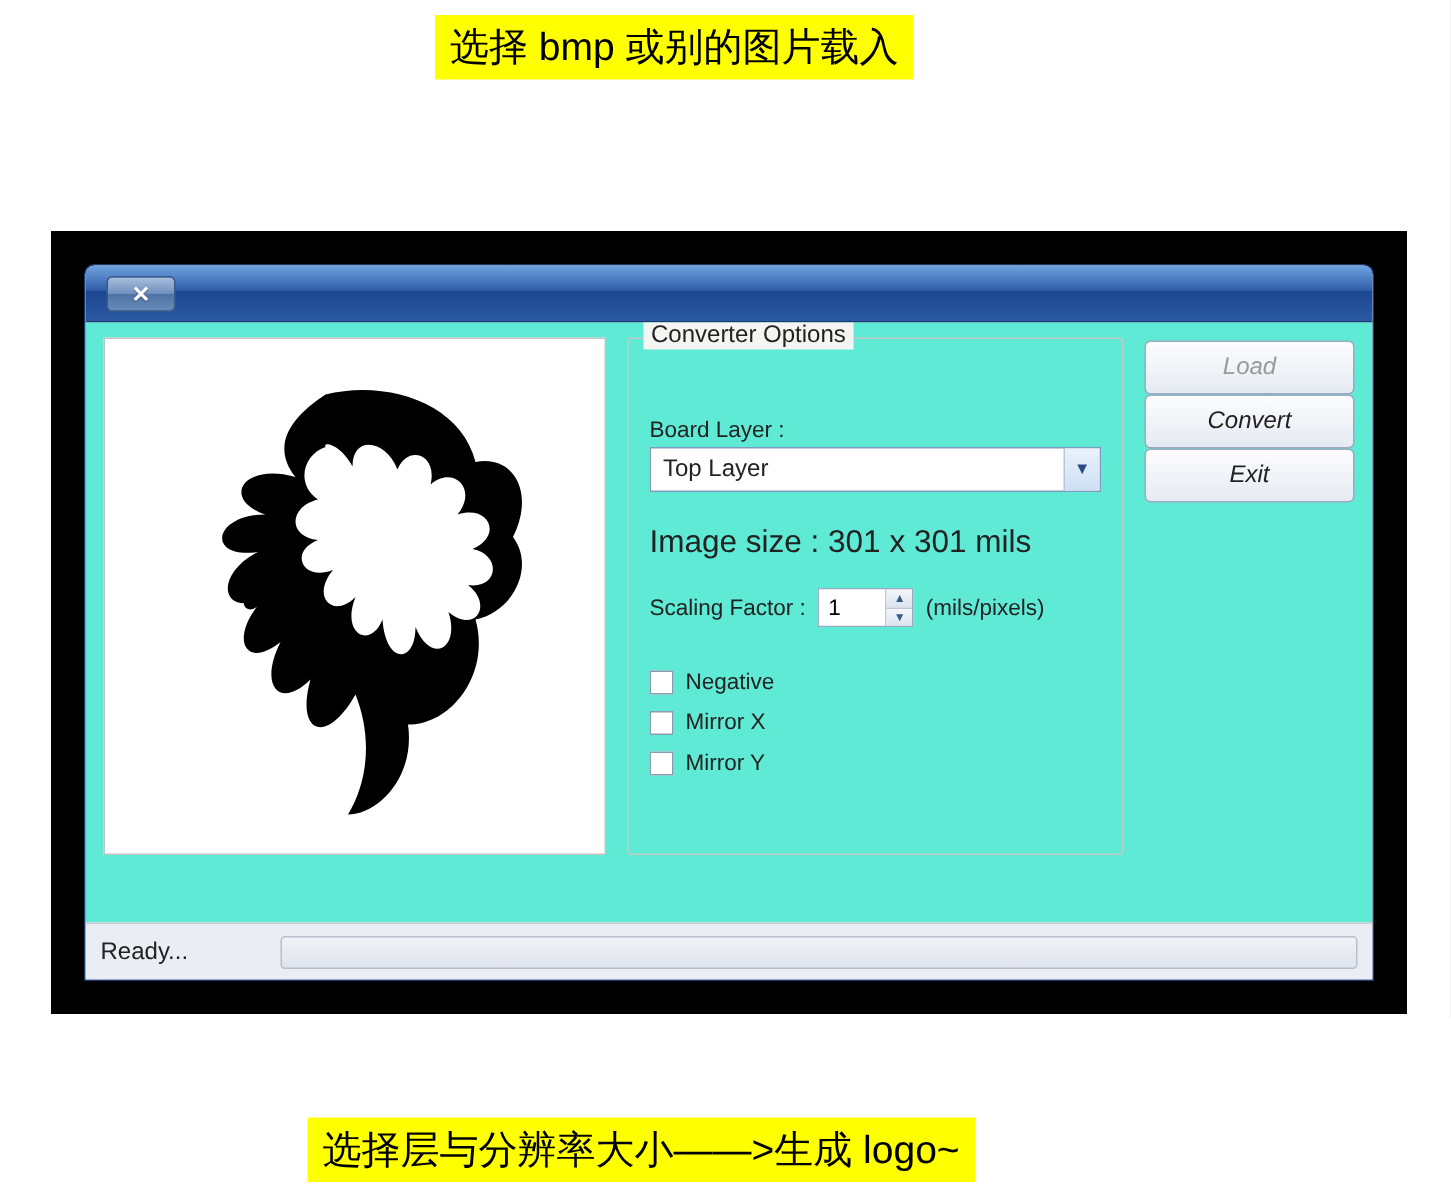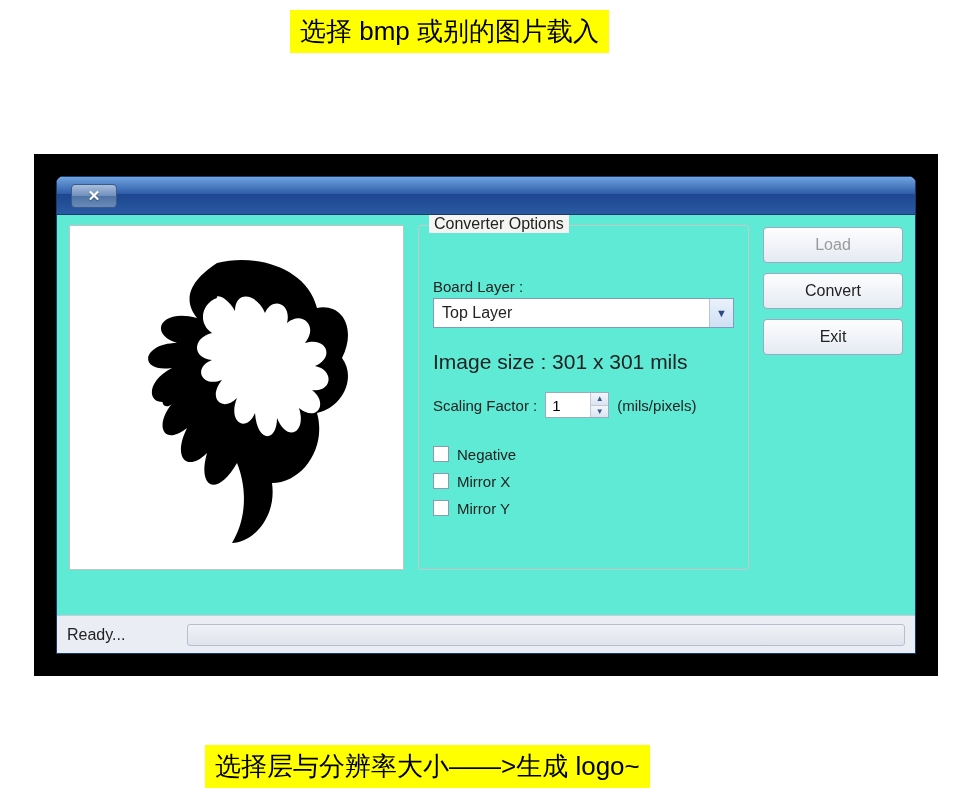--- a/index.html
+++ b/index.html
@@ -145,31 +145,31 @@
     border:none; width:44px; text-align:left; padding:0 6px; font-size:15px; outline:none;
     font-family: Tahoma, Arial, sans-serif;
   }
   .spinner .spin-btns { display:flex; flex-direction:column; width:18px; border-left:1px solid #c0c8d4;}
   .spinner .spin-btns div {
     flex:1; background:linear-gradient(#f3f6fb,#dbe4f0);
     font-size:8px; display:flex;align-items:center;justify-content:center;
     color:#3a5a88;
   }
   .spinner .spin-btns div:first-child { border-bottom:1px solid #c0c8d4;}
-  .check-row { display:flex; align-items:flex-start; gap:8px; font-size:15px; margin-bottom:10px;}
+  .check-row { display:flex; align-items:flex-end; gap:8px; font-size:15px; margin-bottom:10px;}
   .checkbox {
     width:16px;height:16px;border:1px solid #8a9ab0;background:#fff;
   }
 
   .side-buttons {
     width: 140px;
     display:flex;
     flex-direction:column;
-    gap:10px;
     padding-top: 2px;
+    font-style: italic;
   }
   .btn {
     height: 36px;
     border: 1px solid #9aaac0;
     border-radius: 4px;
     background: linear-gradient(to bottom,#fdfdfe,#e5eaf2);
     font-size: 16px;
     color:#222;
     display:flex;align-items:center;justify-content:center;
     font-family: Tahoma, Arial, sans-serif;

